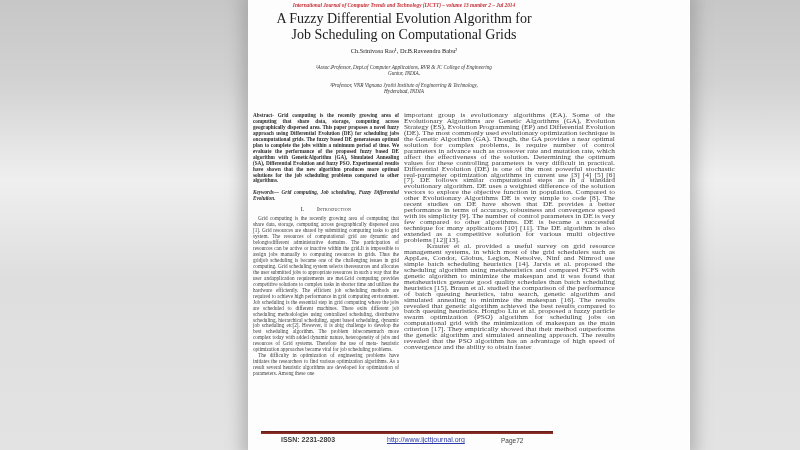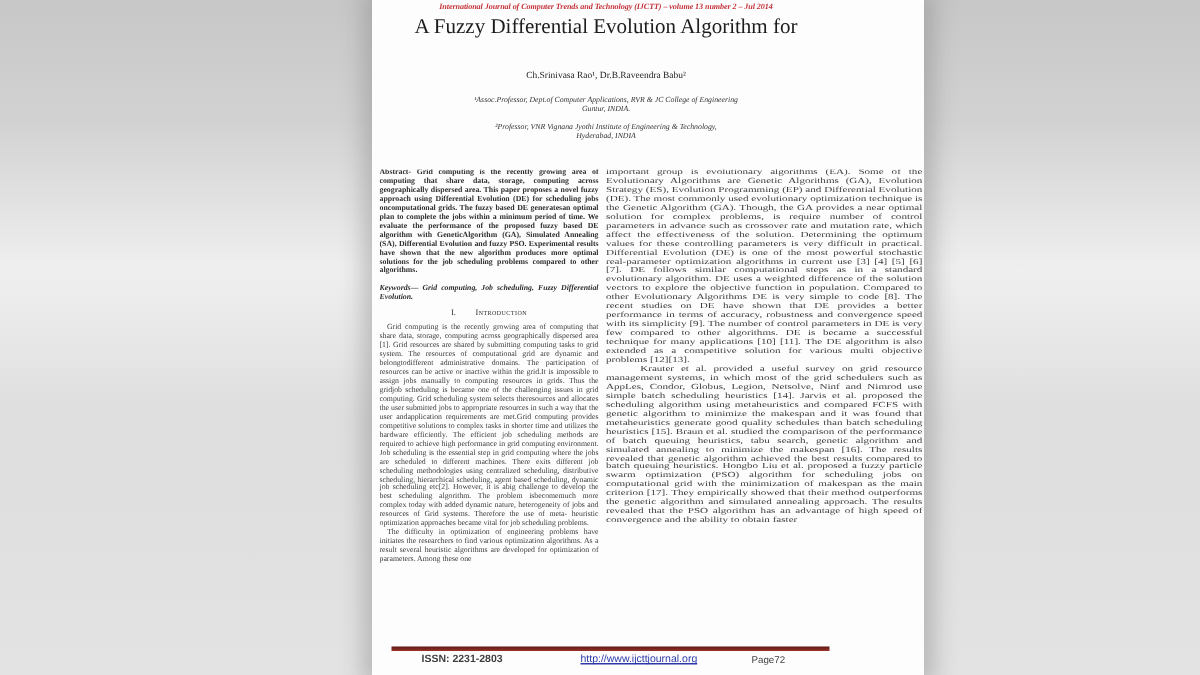--- a/index.html
+++ b/index.html
@@ -2,21 +2,21 @@
 <html><head>
 <meta charset="utf-8">
 <style>
   html,body { margin:0; padding:0; background:#e6e6e6; }
   .stage {
     position:relative; width:800px; height:450px; overflow:hidden;
     font-family:"Liberation Serif", serif;
     background:linear-gradient(180deg,#c7c7c7 0%,#d2d2d2 18%,#efefef 40%,#dedede 62%,#e3e3e3 100%);
   }
   .page {
-    position:absolute; left:248px; top:0; width:368px; height:450px;
+    position:absolute; left:248px; top:0; width:442px; height:450px;
     background:#fdfdfd;
     box-shadow:0 0 14px 7px rgba(130,130,130,.45);
     filter:blur(.3px);
   }
   .hdr {
     position:absolute; top:2px; left:0; width:312px; text-align:center;
     font-size:5.4px; font-style:italic; font-weight:bold; color:#c53138;
     letter-spacing:-.05px;
   }
   .title {
@@ -62,20 +62,21 @@
 </head>
 <body>
 
 <div class="stage">
   <div class="page">
 
     <div class="hdr">International Journal of Computer Trends and Technology (IJCTT) – volume 13 number 2 – Jul  2014</div>
 
     <h1 class="title">
       <span>A Fuzzy Differential Evolution Algorithm for</span><br>
+      <span>Job Scheduling on Computational Grids</span>
     </h1>
 
     <div class="authors">Ch.Srinivasa Rao¹, Dr.B.Raveendra Babu²</div>
 
     <div class="affil affil1">
       <div>¹Assoc.Professor, Dept.of Computer Applications, RVR &amp; JC College of Engineering</div>
       <div>Guntur,  INDIA.</div>
     </div>
 
     <div class="affil affil2">

